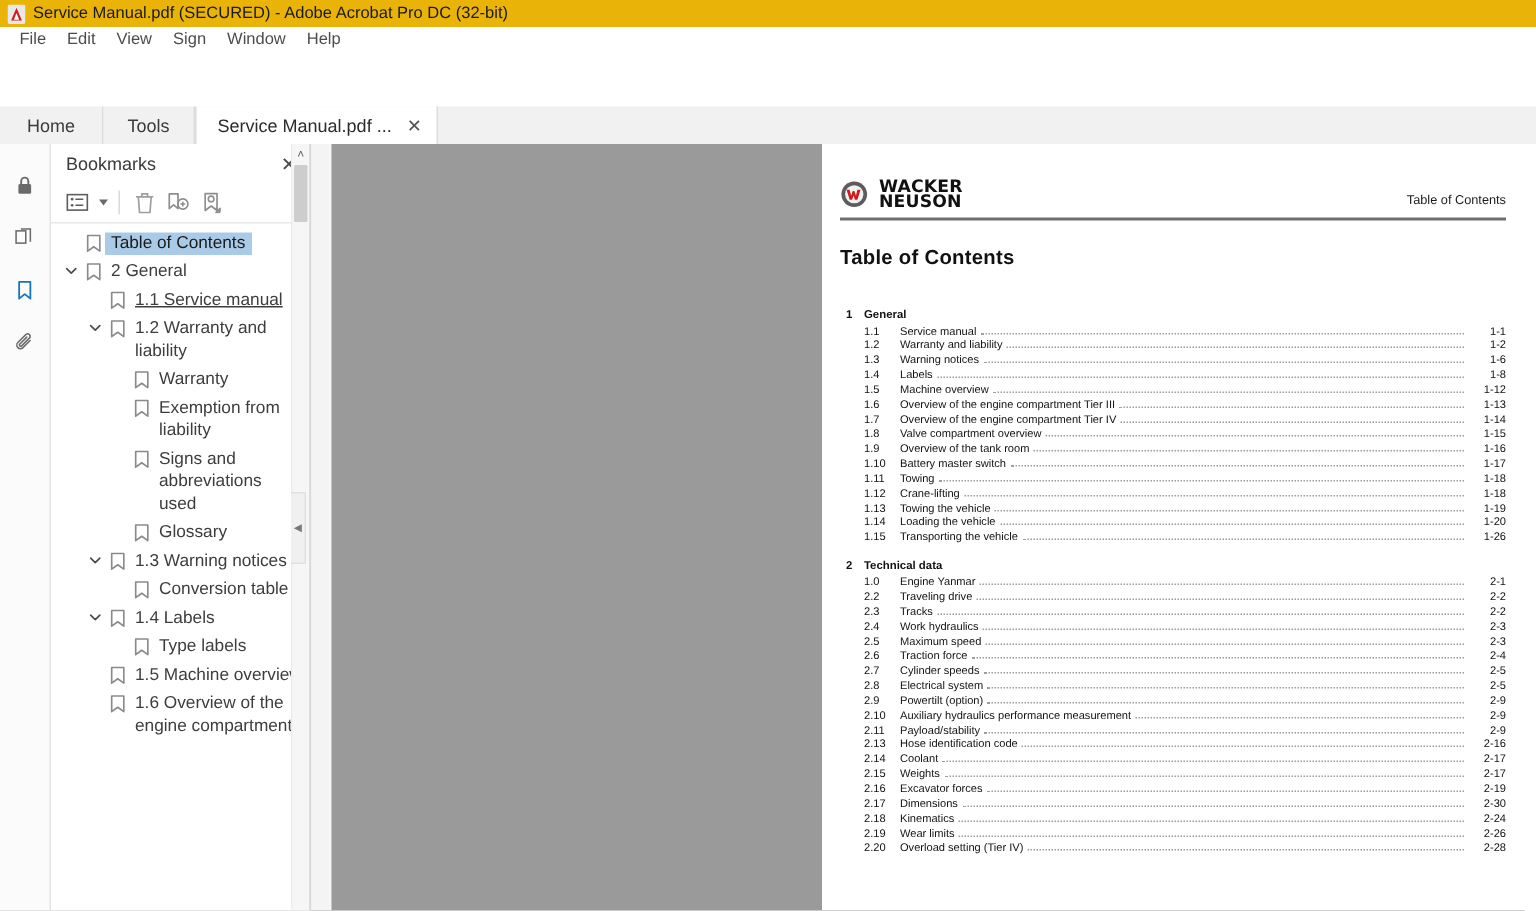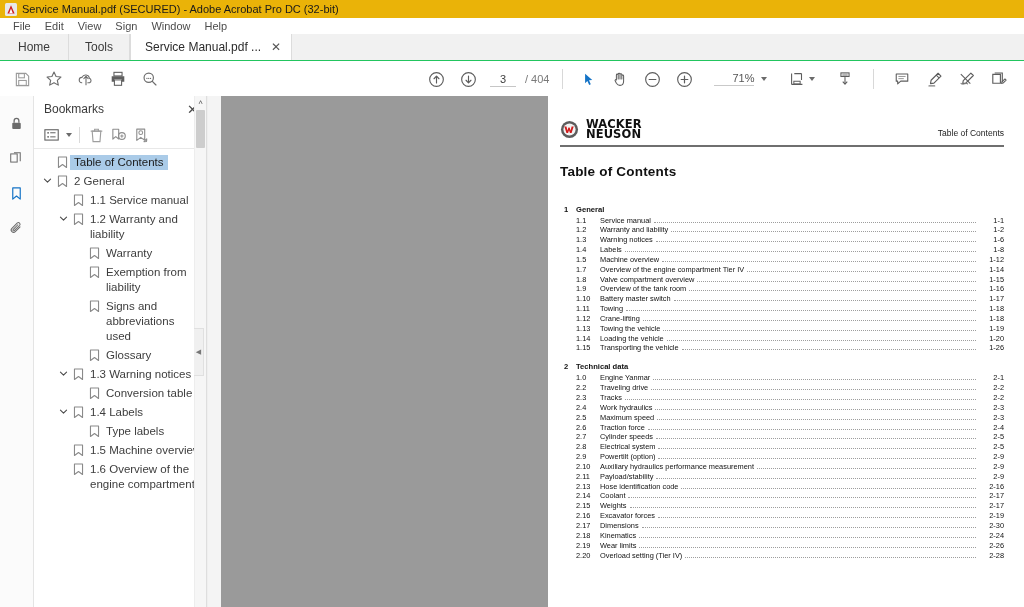--- a/index.html
+++ b/index.html
@@ -29,21 +29,21 @@
     height:16px;display:flex;align-items:center;padding-left:6px;gap:0px;
     background:#ffffff;
   }
   .menubar .mi{
     font-size:11px;color:#4c4c4c;padding:1px 7px;cursor:default;white-space:nowrap;
   }
 
   
   .tabstrip{
     height:26px;background:#f1f1f1;display:flex;align-items:stretch;
-    border-bottom:1px solid #22c55e;position:relative;
+    border-bottom:5px solid #22c55e;position:relative;margin-top:37px;
   }
   .tabstrip .tab{
     display:flex;align-items:center;justify-content:center;
     font-size:12px;color:#3b3b3b;padding:0 18px;white-space:nowrap;
     border-right:1px solid #dcdcdc;cursor:default;background:#f1f1f1;
   }
   .tabstrip .tab.home{padding:0 18px;}
   .tabstrip .tab.tools{padding:0 16px;}
   .tabstrip .tab.doc{
     background:#ffffff;border-right:1px solid #dcdcdc;border-left:1px solid #dcdcdc;
@@ -460,21 +460,21 @@
                 <path d="M1.6 3.4L5 6.8l3.4-3.4" fill="none" stroke="#4a4a4a" stroke-width="1.2" stroke-linecap="round" stroke-linejoin="round"></path>
               </svg>
             </span>
             <span class="bi">
               <svg width="11" height="13" viewBox="0 0 12 14">
                 <path d="M1.6 1h8.8v11.4L6 9.2l-4.4 3.2z" fill="none" stroke="#8a8a8a" stroke-width="1.2" stroke-linejoin="round"></path>
               </svg>
             </span>
             <span class="lbl">2 General</span>
           </div>
-          <div class="bmrow" style="padding-left: 22px;">
+          <div class="bmrow" style="padding-left: 22px; text-decoration: underline;">
             <span class="tw"></span>
             <span class="bi">
               <svg width="11" height="13" viewBox="0 0 12 14">
                 <path d="M1.6 1h8.8v11.4L6 9.2l-4.4 3.2z" fill="none" stroke="#8a8a8a" stroke-width="1.2" stroke-linejoin="round"></path>
               </svg>
             </span>
             <span class="lbl">1.1 Service manual</span>
           </div>
           <div class="bmrow" style="padding-left: 22px;">
             <span class="tw">
@@ -648,20 +648,26 @@
                 <span class="dots"></span>
                 <span class="pg">1-8</span>
               </div>
               <div class="tocrow">
                 <span class="sec">1.5</span>
                 <span class="ttl2">Machine overview</span>
                 <span class="dots"></span>
                 <span class="pg">1-12</span>
               </div>
               <div class="tocrow">
+                <span class="sec">1.6</span>
+                <span class="ttl2">Overview of the engine compartment Tier III</span>
+                <span class="dots"></span>
+                <span class="pg">1-13</span>
+              </div>
+              <div class="tocrow">
                 <span class="sec">1.7</span>
                 <span class="ttl2">Overview of the engine compartment Tier IV</span>
                 <span class="dots"></span>
                 <span class="pg">1-14</span>
               </div>
               <div class="tocrow">
                 <span class="sec">1.8</span>
                 <span class="ttl2">Valve compartment overview</span>
                 <span class="dots"></span>
                 <span class="pg">1-15</span>

